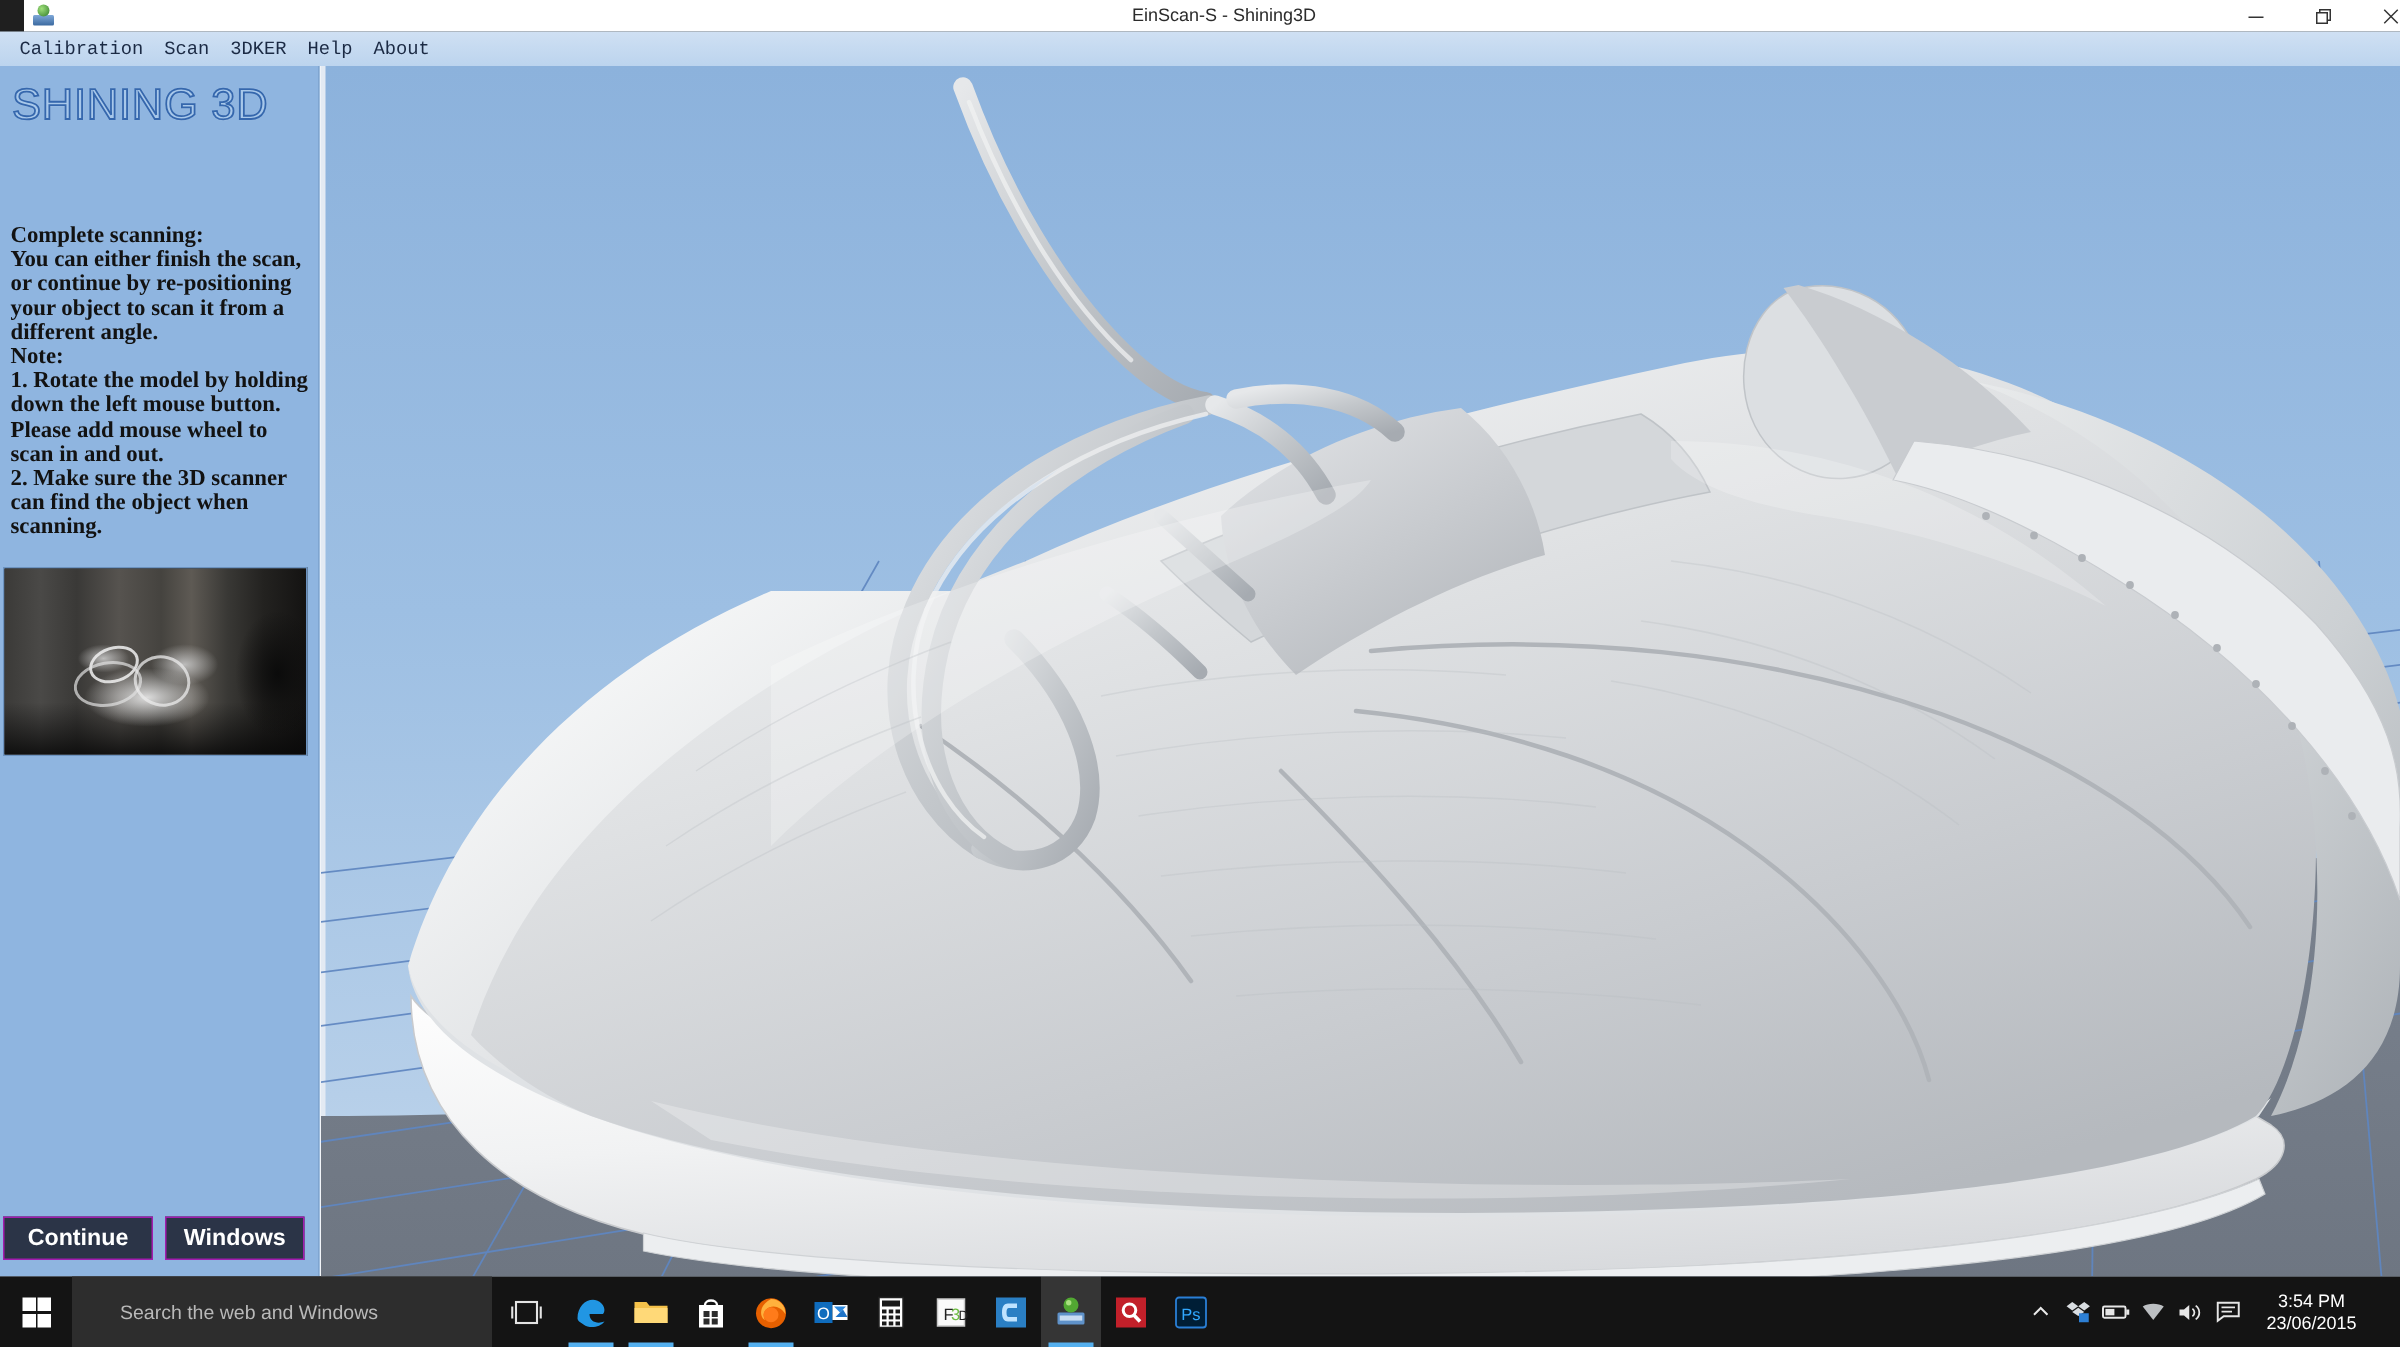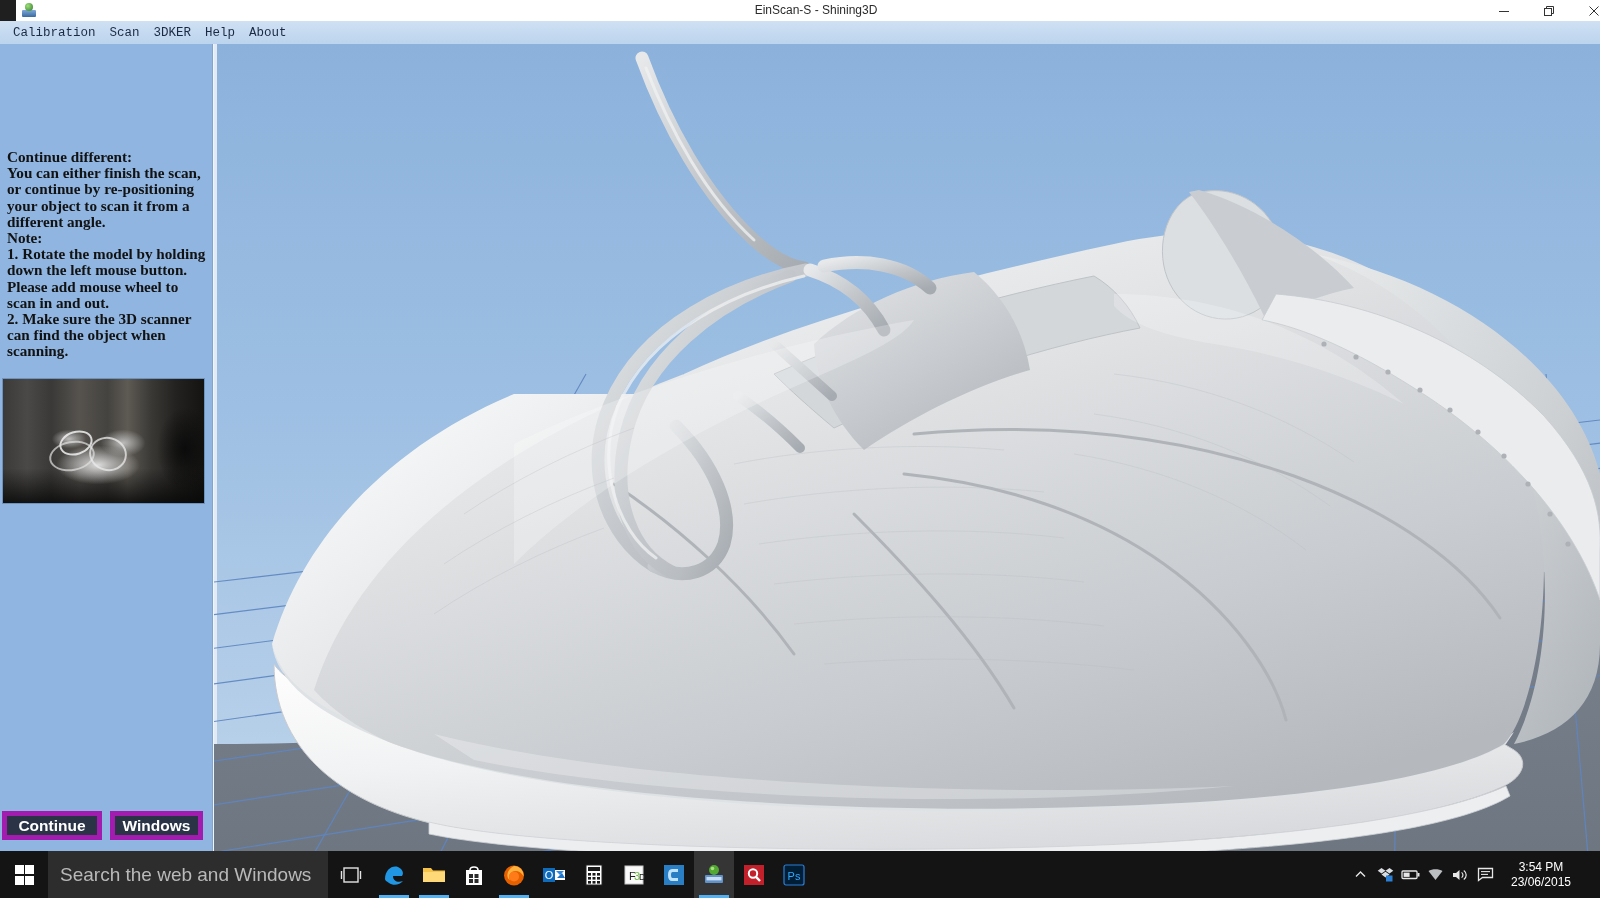--- a/index.html
+++ b/index.html
@@ -147,21 +147,21 @@
   .thumb-lace.l3 { left: 86px; top: 58px; width: 38px; height: 34px; border-color: rgba(235,235,235,0.75); transform: rotate(14deg); }
 
   .btnrow {
     position: absolute; left: 0; bottom: 11px;
     width: 213px; height: 29px;
     display: flex; gap: 8px; padding-left: 2px;
   }
   .btn {
     height: 29px;
     background: #2b3447;
-    border: 5px solid #a21caf;
+    border: 1px solid #a21caf;
     color: #ffffff;
     font-size: 15.5px;
     font-weight: bold;
     display: flex; align-items: center; justify-content: center;
     font-family: "Liberation Sans", sans-serif;
   }
   .btn.continue { width: 100px; }
   .btn.complete { width: 93px; }
 
   
@@ -198,22 +198,23 @@
   }
   .start .winlogo i { background: #ffffff; display: block; }
   .searchbox {
     width: 280px; height: 47px;
     background: #2d2d2d;
     display: flex; align-items: center;
     padding: 0 12px; flex: none;
     position: relative;
   }
   .searchbox .ph {
-    color: #b9b9b9; font-size: 19px;
+    color: #b9b9b9; font-size: 13px;
     font-family: "Liberation Sans", sans-serif;
+    margin-left: 20px;
   }
   .taskview {
     width: 46px; height: 47px;
     display: flex; align-items: center; justify-content: center;
     flex: none;
   }
   .tasks { display: flex; align-items: flex-end; height: 47px; }
   .tk {
     width: 40px; height: 47px; flex: none;
     display: flex; align-items: center; justify-content: center;
@@ -279,23 +280,24 @@
     <div class="menuitem">Calibration</div>
     <div class="menuitem">Scan</div>
     <div class="menuitem">3DKER</div>
     <div class="menuitem">Help</div>
     <div class="menuitem">About</div>
   </div>
 
   <div class="main">
 
     <div class="sidebar">
+      <div class="logo">SHINING 3D</div>
 
       <div class="instructions">
-        <p>Continue different:</p>
+        <p>Complete scanning:</p>
         <p>You can either finish the scan,</p>
         <p>or continue by re-positioning</p>
         <p>your object to scan it from a</p>
         <p>different angle.</p>
         <p>Note:</p>
         <p>1. Rotate the model by holding</p>
         <p>down the left mouse button.</p>
         <p>Please add mouse wheel to</p>
         <p>scan in and out.</p>
         <p>2. Make sure the 3D scanner</p>

